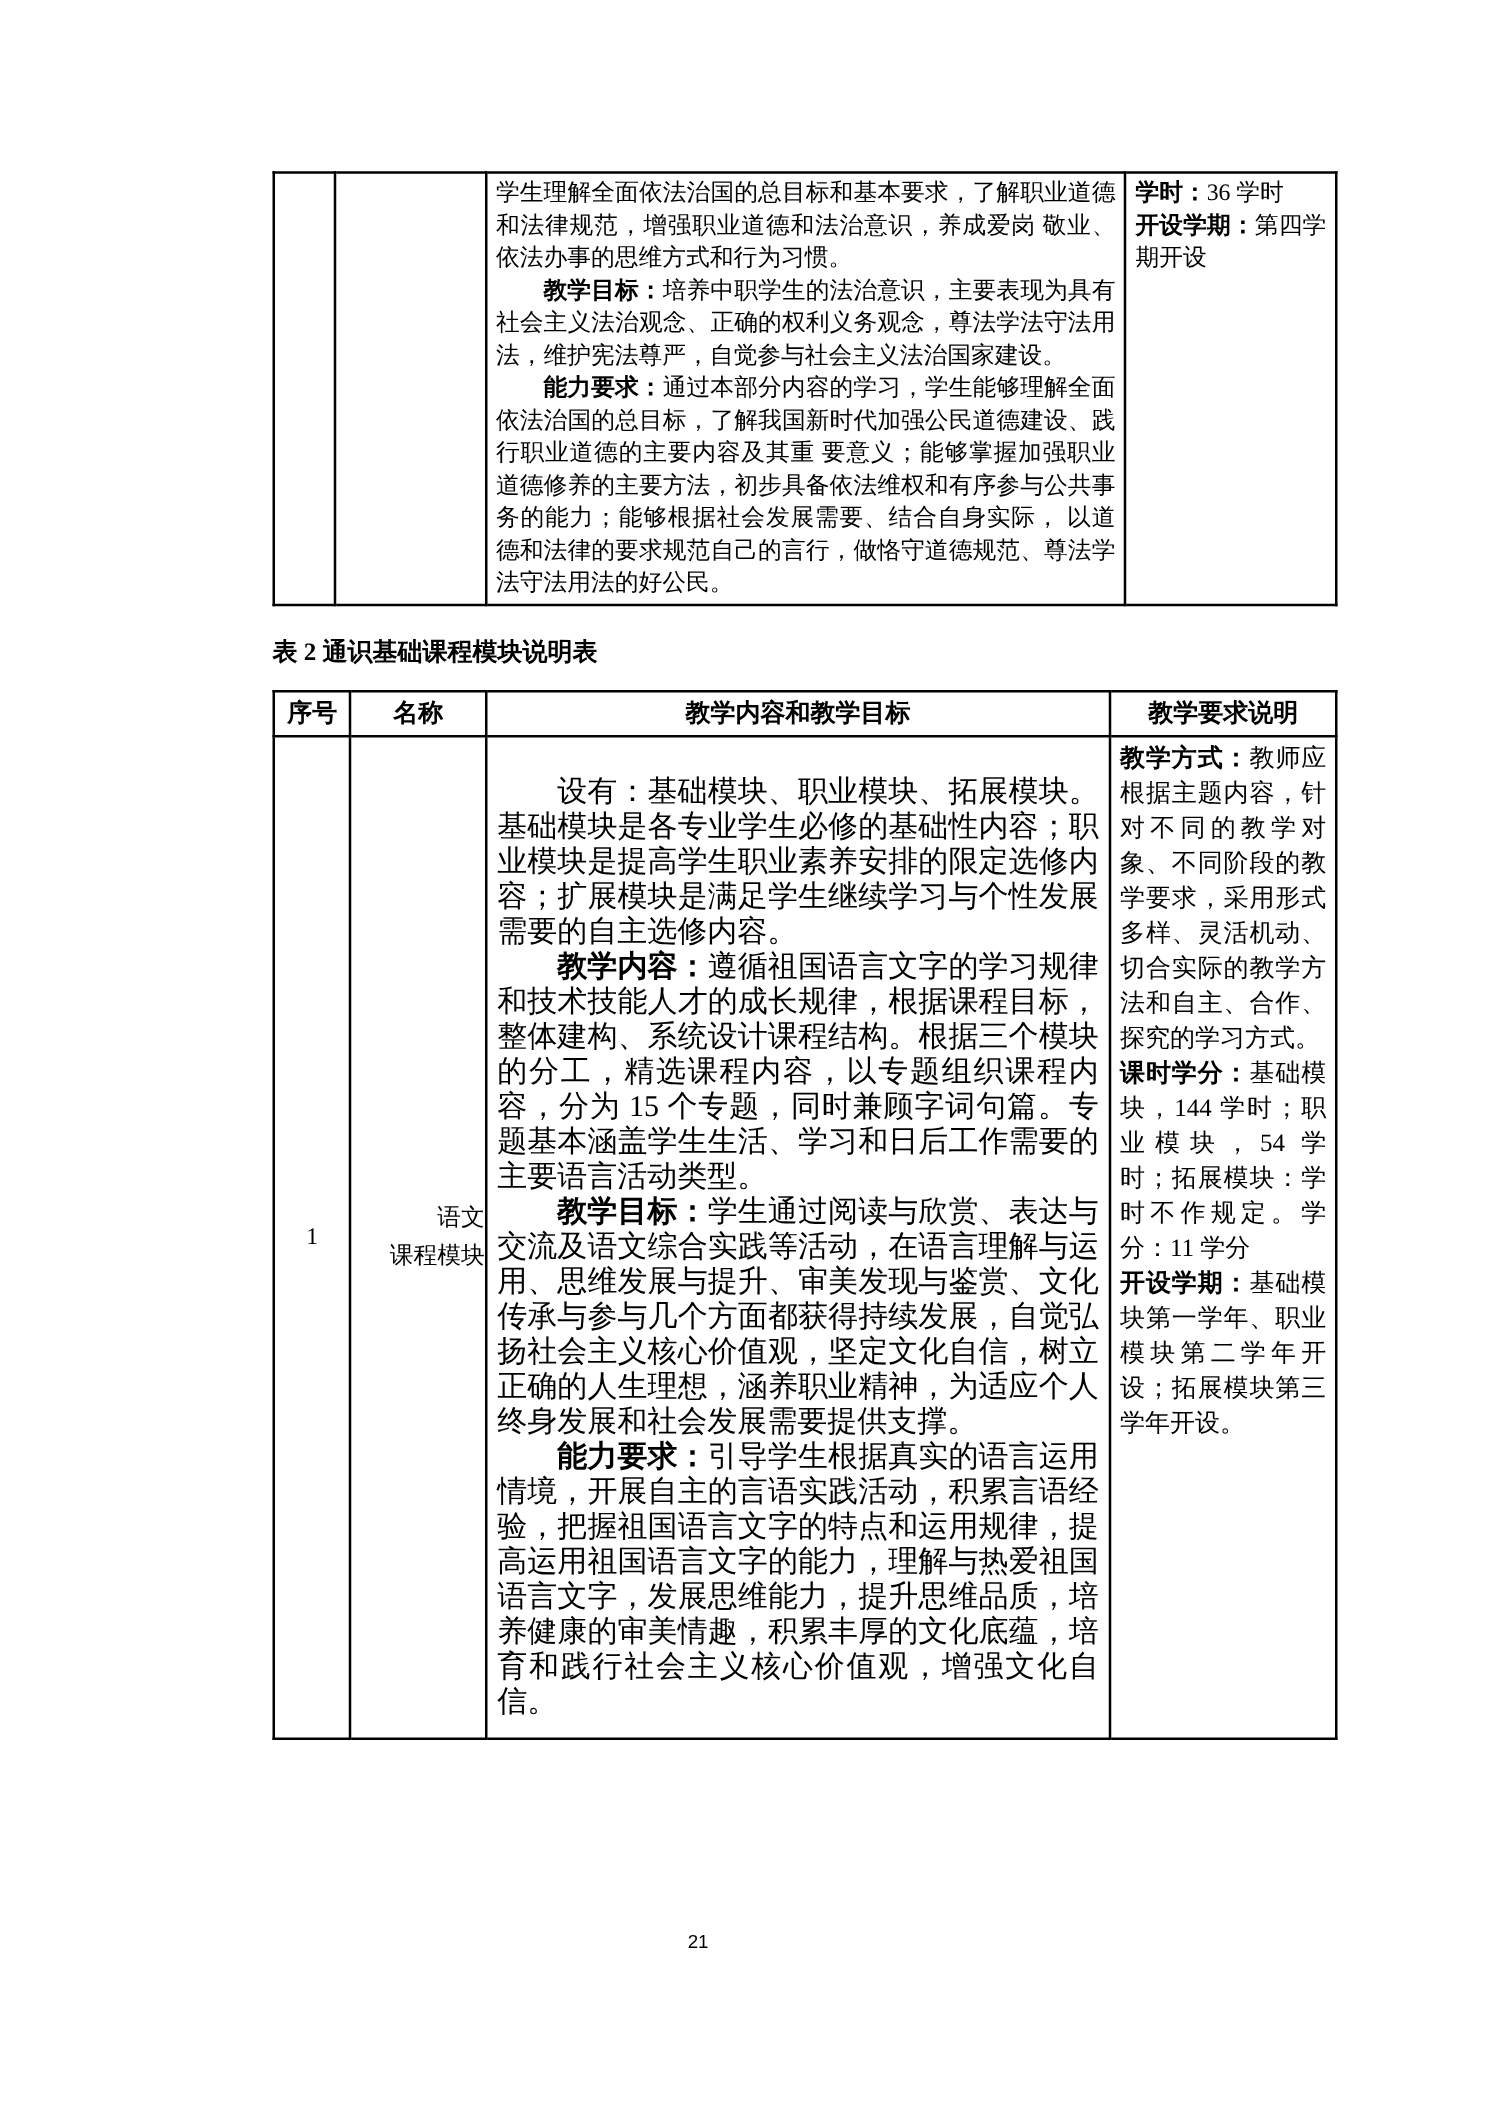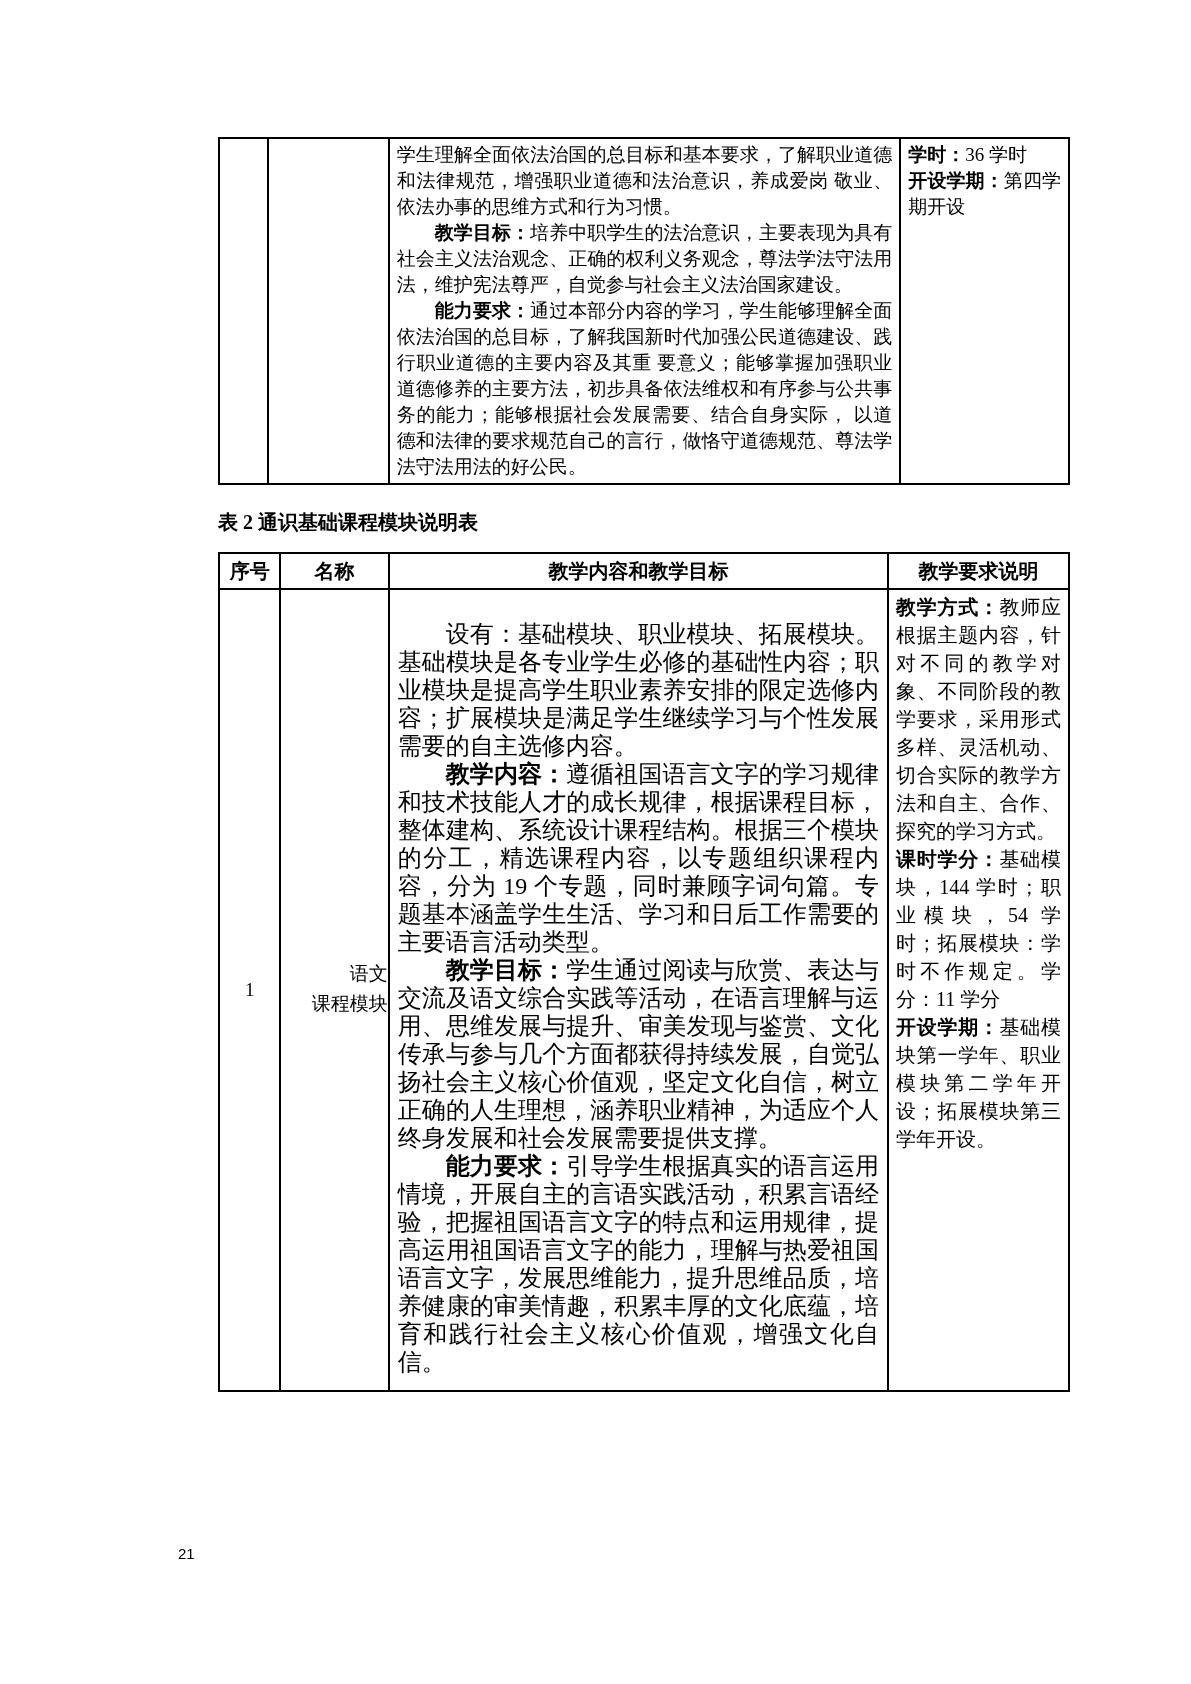--- a/index.html
+++ b/index.html
@@ -56,21 +56,21 @@
   }
   .table2 .cell-content {
     padding:30px 8px 14px 8px; font-size:24px; line-height:28px;
   }
   .table2 .cell-req {
     padding:3px 7px; font-size:20px; line-height:28px;
   }
 
   .page-number {
     position:absolute; left:178px; top:1545px; width:761px;
-    text-align:left; font-size:15px;
+    text-align:center; font-size:15px;
     font-family:"Liberation Sans", sans-serif;
   }
 </style>
 </head>
 <body>
 
 <div class="page">
   <div class="content-col">
 
     <table class="top-table">
@@ -113,21 +113,21 @@
         <th>名称</th>
         <th>教学内容和教学目标</th>
         <th>教学要求说明</th>
       </tr>
       <tr>
         <td class="cell-index">1</td>
         <td class="cell-name">语文
 课程模块</td>
         <td class="cell-content">
           <p class="just ind">设有：基础模块、职业模块、拓展模块。基础模块是各专业学生必修的基础性内容；职业模块是提高学生职业素养安排的限定选修内容；扩展模块是满足学生继续学习与个性发展需要的自主选修内容。</p>
-          <p class="just ind"><span class="lbl">教学内容：</span><span>遵循祖国语言文字的学习规律和技术技能人才的成长规律，根据课程目标，整体建构、系统设计课程结构。根据三个模块的分工，精选课程内容，以专题组织课程内容，分为 19 个专题，同时兼顾字词句篇。专题基本涵盖学生生活、学习和日后工作需要的主要语言活动类型。</span></p>
+          <p class="just ind"><span class="lbl">教学内容：</span><span>遵循祖国语言文字的学习规律和技术技能人才的成长规律，根据课程目标，整体建构、系统设计课程结构。根据三个模块的分工，精选课程内容，以专题组织课程内容，分为 15 个专题，同时兼顾字词句篇。专题基本涵盖学生生活、学习和日后工作需要的主要语言活动类型。</span></p>
           <p class="just ind"><span class="lbl">教学目标：</span><span>学生通过阅读与欣赏、表达与交流及语文综合实践等活动，在语言理解与运用、思维发展与提升、审美发现与鉴赏、文化传承与参与几个方面都获得持续发展，自觉弘扬社会主义核心价值观，坚定文化自信，树立正确的人生理想，涵养职业精神，为适应个人终身发展和社会发展需要提供支撑。</span></p>
           <p class="just ind"><span class="lbl">能力要求：</span><span>引导学生根据真实的语言运用情境，开展自主的言语实践活动，积累言语经验，把握祖国语言文字的特点和运用规律，提高运用祖国语言文字的能力，理解与热爱祖国语言文字，发展思维能力，提升思维品质，培养健康的审美情趣，积累丰厚的文化底蕴，培育和践行社会主义核心价值观，增强文化自信。</span></p>
         </td>
         <td class="cell-req">
           <p class="just"><span class="lbl">教学方式：</span><span>教师应根据主题内容，针对不同的教学对象、不同阶段的教学要求，采用形式多样、灵活机动、切合实际的教学方法和自主、合作、探究的学习方式。</span></p>
           <p class="just"><span class="lbl">课时学分：</span><span>基础模块，144 学时；职业模块，54 学时；拓展模块：学时不作规定。学分：11 学分</span></p>
           <p class="just"><span class="lbl">开设学期：</span><span>基础模块第一学年、职业模块第二学年开设；拓展模块第三学年开设。</span></p>
         </td>
       </tr>
     </tbody>

